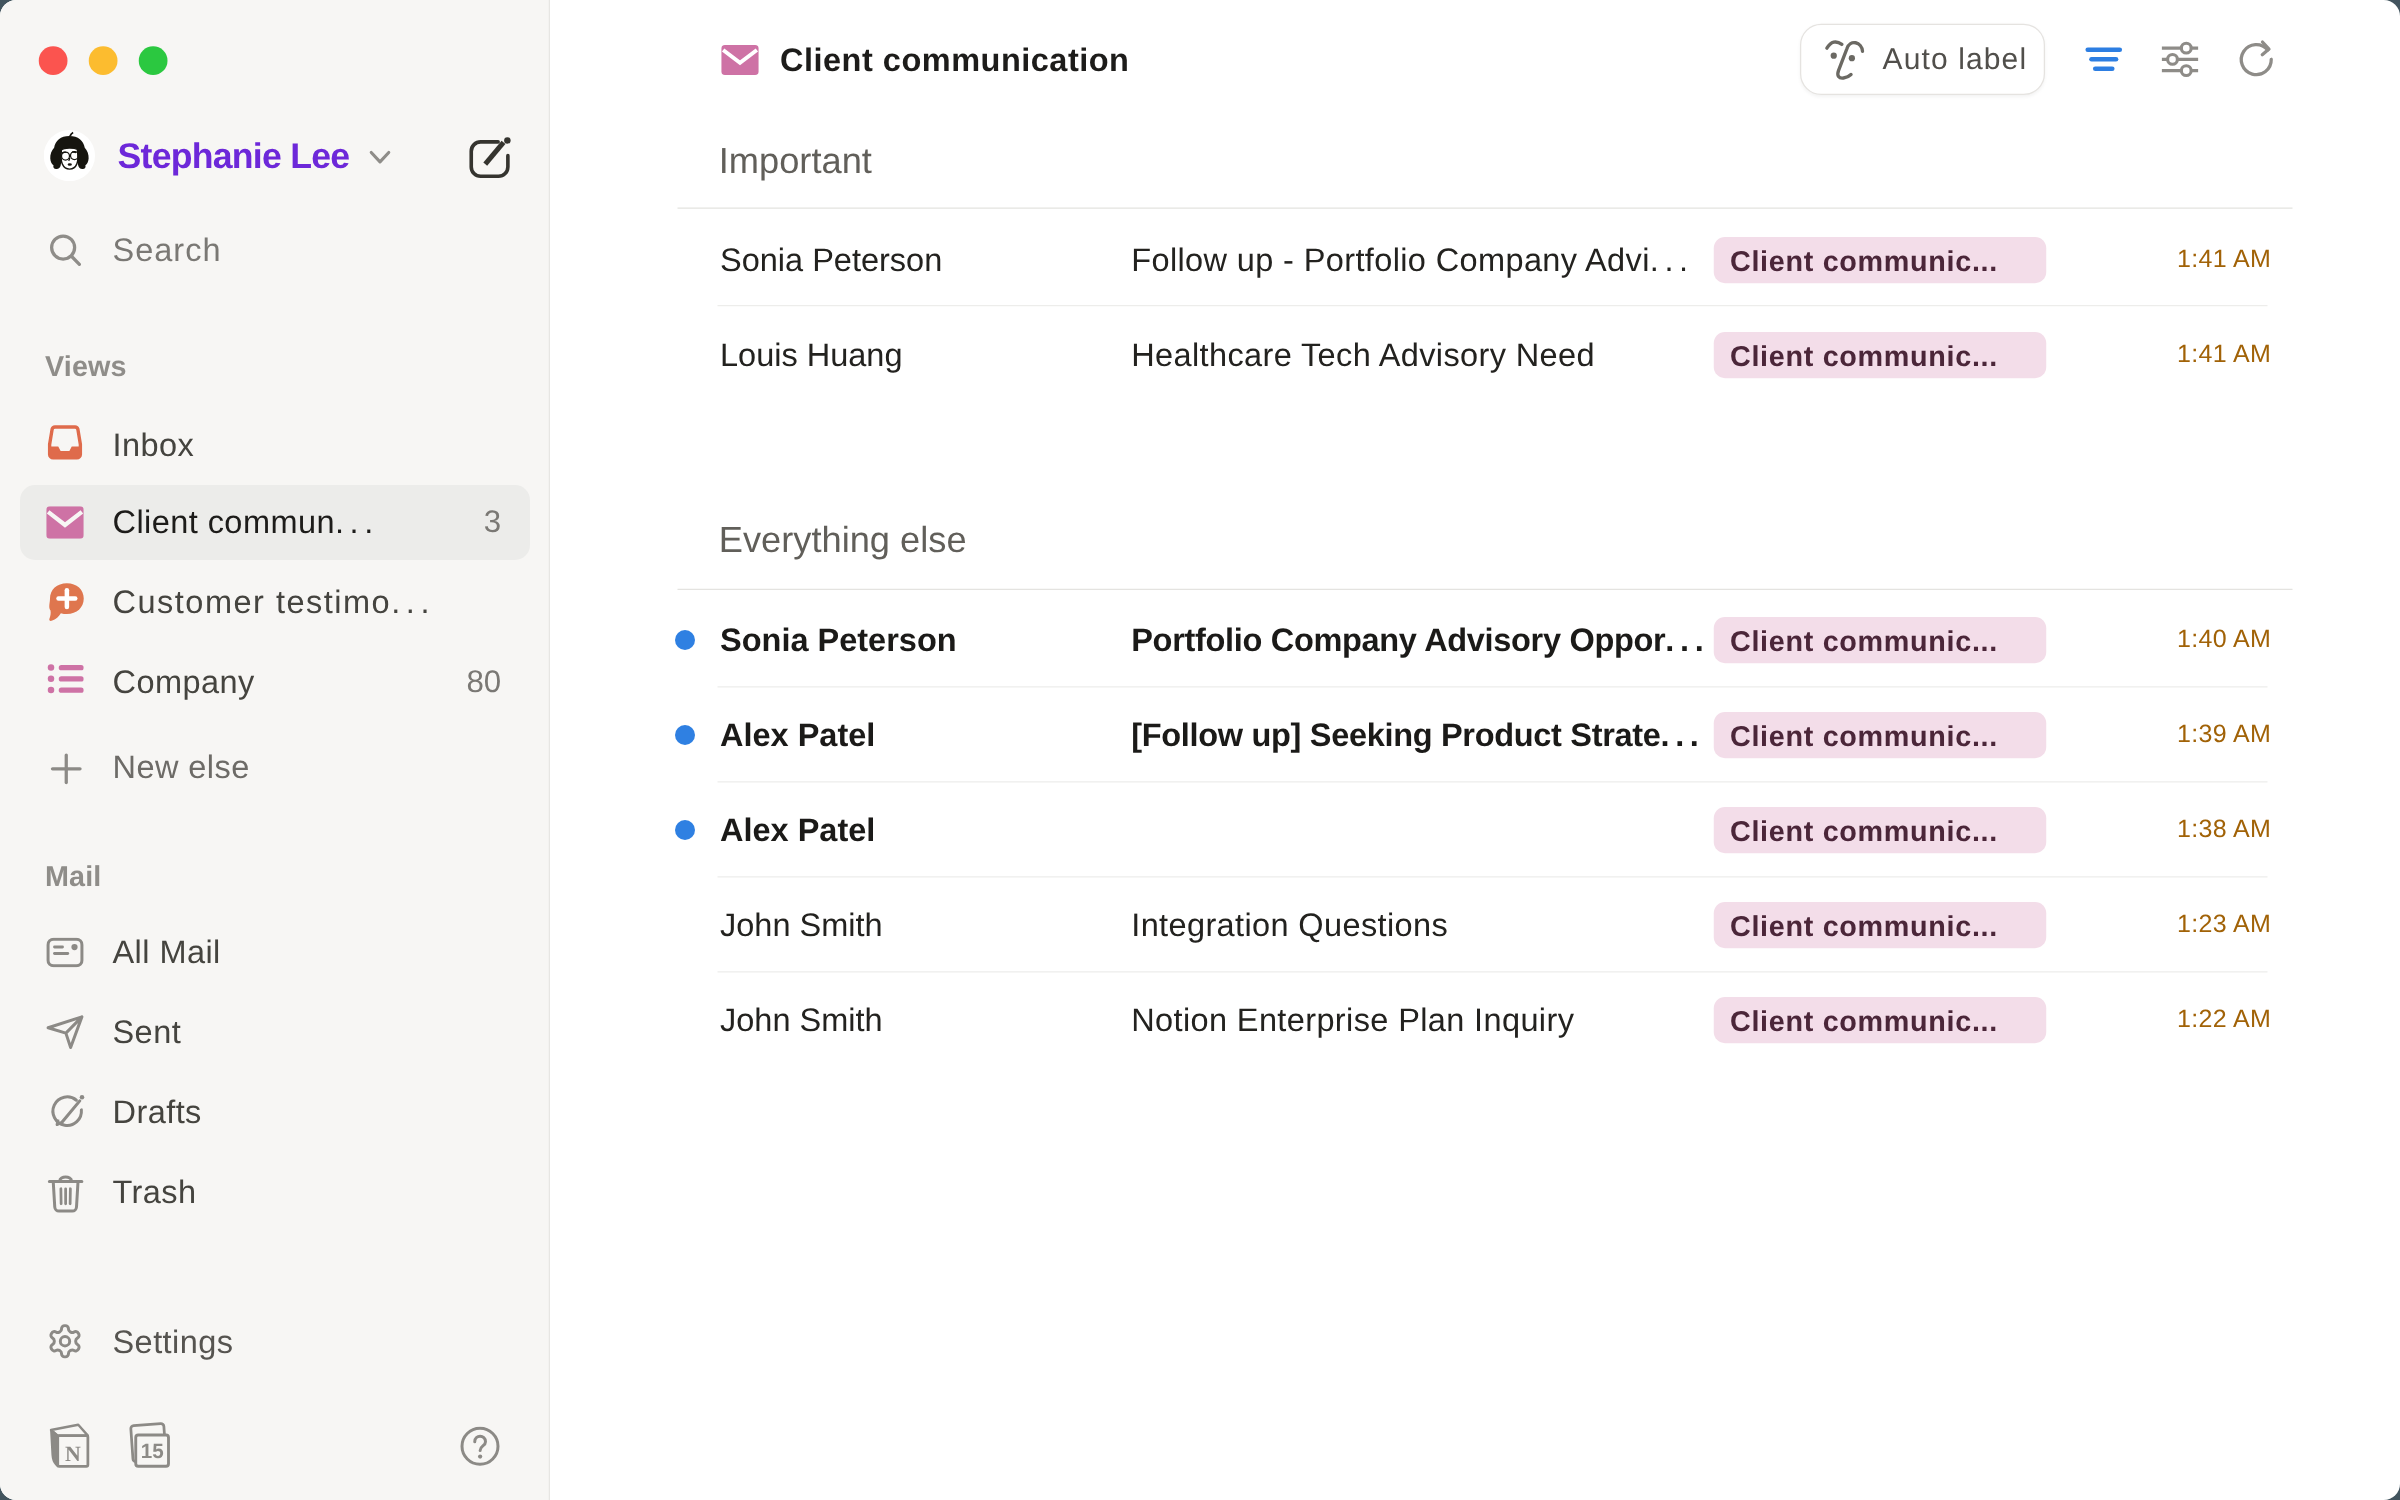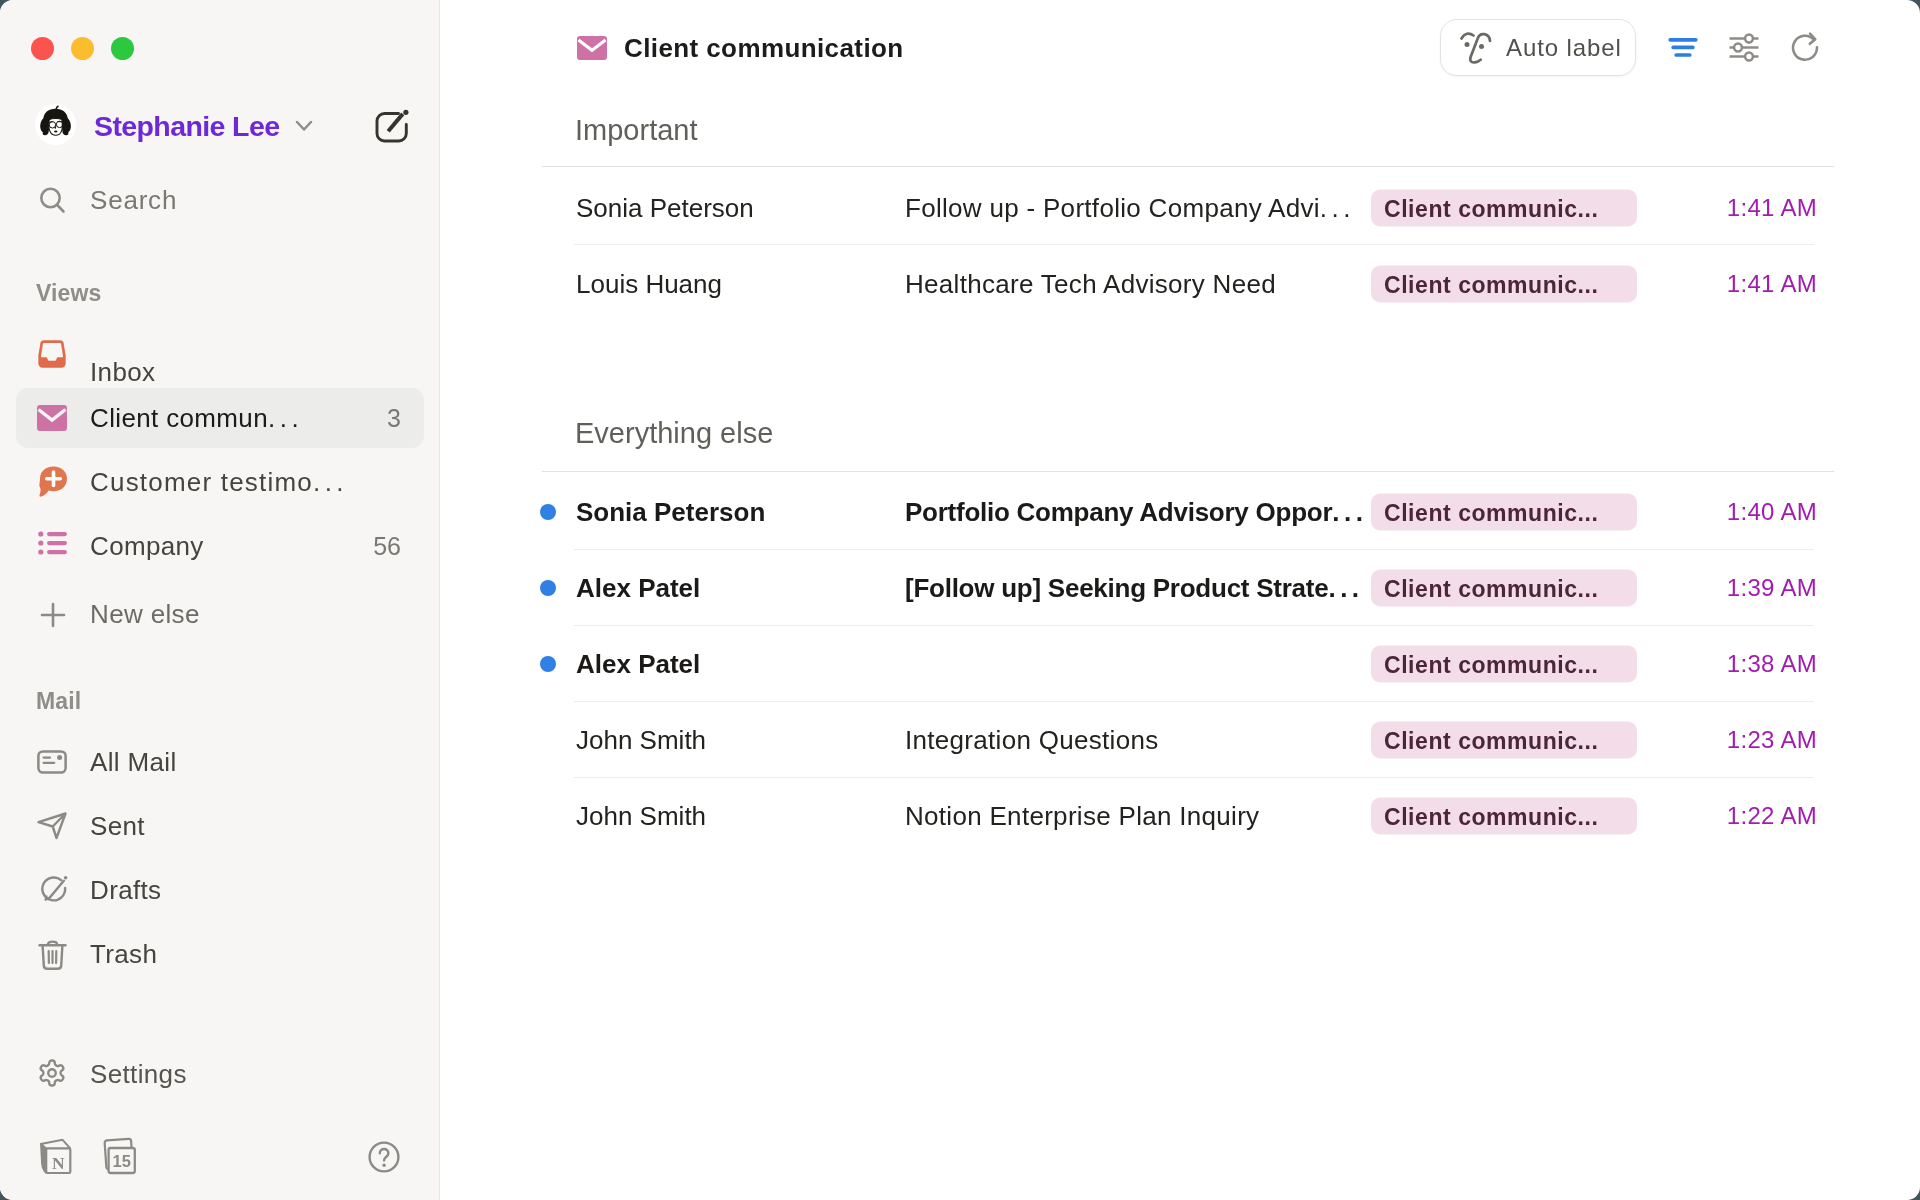--- a/index.html
+++ b/index.html
@@ -11,21 +11,21 @@
 .dot{border-radius:50%}
 .itext{font-size:26px;color:#45443f;white-space:nowrap;letter-spacing:.35px}
 .e{letter-spacing:4.5px}
 .seclab{font-size:23px;font-weight:700;color:#8f8d89;letter-spacing:.1px}
 .cnt{font-size:25px;color:#7a7874;text-align:right}
 .rowname{font-size:26px;color:#23221f;white-space:nowrap}
 .rowsub{font-size:26px;color:#23221f;white-space:nowrap;letter-spacing:.3px}
 .rowsub.unread{letter-spacing:-.25px}
 .unread{font-weight:700;color:#1b1a18}
 .pill{width:266px;height:37px;line-height:38px;border-radius:9px;background:#f3dde9;color:#4b2639;font-size:23px;font-weight:700;letter-spacing:.55px;padding:0 0 0 13px;white-space:nowrap;overflow:hidden}
-.time{font-size:24px;color:#a21caf;white-space:nowrap;text-align:center;letter-spacing:.3px}
+.time{font-size:20px;color:#a16207;white-space:nowrap;text-align:center;letter-spacing:.3px}
 .gsec{font-size:29px;color:#615f5a;white-space:nowrap}
 .sline{height:1px;background:#e4e3e0}
 .rline{height:1px;background:#ededeb}
 </style>
 </head>
 <body>
 <div class="window">
 <div class="sidebar">
 
   <div class="a dot" style="left:30.5px;top:36.5px;width:23px;height:23px;background:#fb544f"></div>
@@ -60,21 +60,21 @@
         <line x1="19.2" y1="19" x2="25.5" y2="25.5" stroke="#8f8d89" stroke-width="2.6" stroke-linecap="round"></line>
       </svg>
   <div class="a vc itext" style="left:90px;top:200px;color:#7a7874;letter-spacing:.8px">Search</div>
 
   <div class="a vc seclab" style="left:36px;top:293px">Views</div>
 
   <svg class="a" style="left:37px;top:339px" width="30" height="30" viewBox="0 0 30 30">
     <path d="M7 2.6 H23 A2.4 2.4 0 0 1 25.3 4.4 L27.3 16.5 V24.5 A2.8 2.8 0 0 1 24.5 27.3 H5.5 A2.8 2.8 0 0 1 2.7 24.5 V16.5 L4.7 4.4 A2.4 2.4 0 0 1 7 2.6 Z" fill="none" stroke="#df6b4b" stroke-width="2.7" stroke-linejoin="round"></path>
     <path d="M2.7 18.2 H9.6 L11.5 21.7 H18.5 L20.4 18.2 H27.3 V24.5 A2.8 2.8 0 0 1 24.5 27.3 H5.5 A2.8 2.8 0 0 1 2.7 24.5 Z" fill="#df6b4b"></path>
   </svg>
-  <div class="a vc itext" style="left:90px;top:372px">Inbox</div>
+  <div class="a vc itext" style="left:90px;top:356px">Inbox</div>
 
   <div class="a" style="left:16px;top:388px;width:408px;height:60px;background:#ececea;border-radius:12px"></div>
   <svg class="a" style="left:37px;top:405px" width="30" height="26" viewBox="0 0 30 26">
     <rect x="0" y="0" width="30" height="26" rx="3" fill="#ce72a5"></rect>
     <polyline points="1.5,4.5 15,15 28.5,4.5" fill="none" stroke="#f7f6f4" stroke-width="3.4"></polyline>
   </svg>
   <div class="a vc itext" style="left:90px;top:418px;font-weight:400;color:#1d1c1a">Client commun<span class="e">...</span></div>
   <div class="a vc cnt" style="right:38px;top:418px">3</div>
 
   <svg class="a" style="left:37px;top:465px" width="31" height="33" viewBox="0 0 31 33">
@@ -86,21 +86,21 @@
 
   <svg class="a" style="left:37px;top:528px" width="30" height="30" viewBox="0 0 30 30">
     <circle cx="3.8" cy="6" r="2.6" fill="#ce72a5"></circle>
     <rect x="10" y="3.9" width="20" height="4.3" rx="2.1" fill="#ce72a5"></rect>
     <circle cx="3.8" cy="15" r="2.6" fill="#ce72a5"></circle>
     <rect x="10" y="12.9" width="20" height="4.3" rx="2.1" fill="#ce72a5"></rect>
     <circle cx="3.8" cy="24" r="2.6" fill="#ce72a5"></circle>
     <rect x="10" y="21.9" width="20" height="4.3" rx="2.1" fill="#ce72a5"></rect>
   </svg>
   <div class="a vc itext" style="left:90px;top:546px">Company</div>
-  <div class="a vc cnt" style="right:38px;top:546px">56</div>
+  <div class="a vc cnt" style="right:38px;top:546px">80</div>
 
   <svg class="a" style="left:40px;top:602px" width="26" height="26" viewBox="0 0 26 26">
         <line x1="2" y1="13" x2="24" y2="13" stroke="#8c8a86" stroke-width="2.6" stroke-linecap="round"></line>
         <line x1="13" y1="2" x2="13" y2="24" stroke="#8c8a86" stroke-width="2.6" stroke-linecap="round"></line>
       </svg>
   <div class="a vc itext" style="left:90px;top:614px;color:#6d6b67">New else</div>
 
   <div class="a vc seclab" style="left:36px;top:701px">Mail</div>
 
   <svg class="a" style="left:37px;top:750px" width="30" height="24" viewBox="0 0 30 24">

